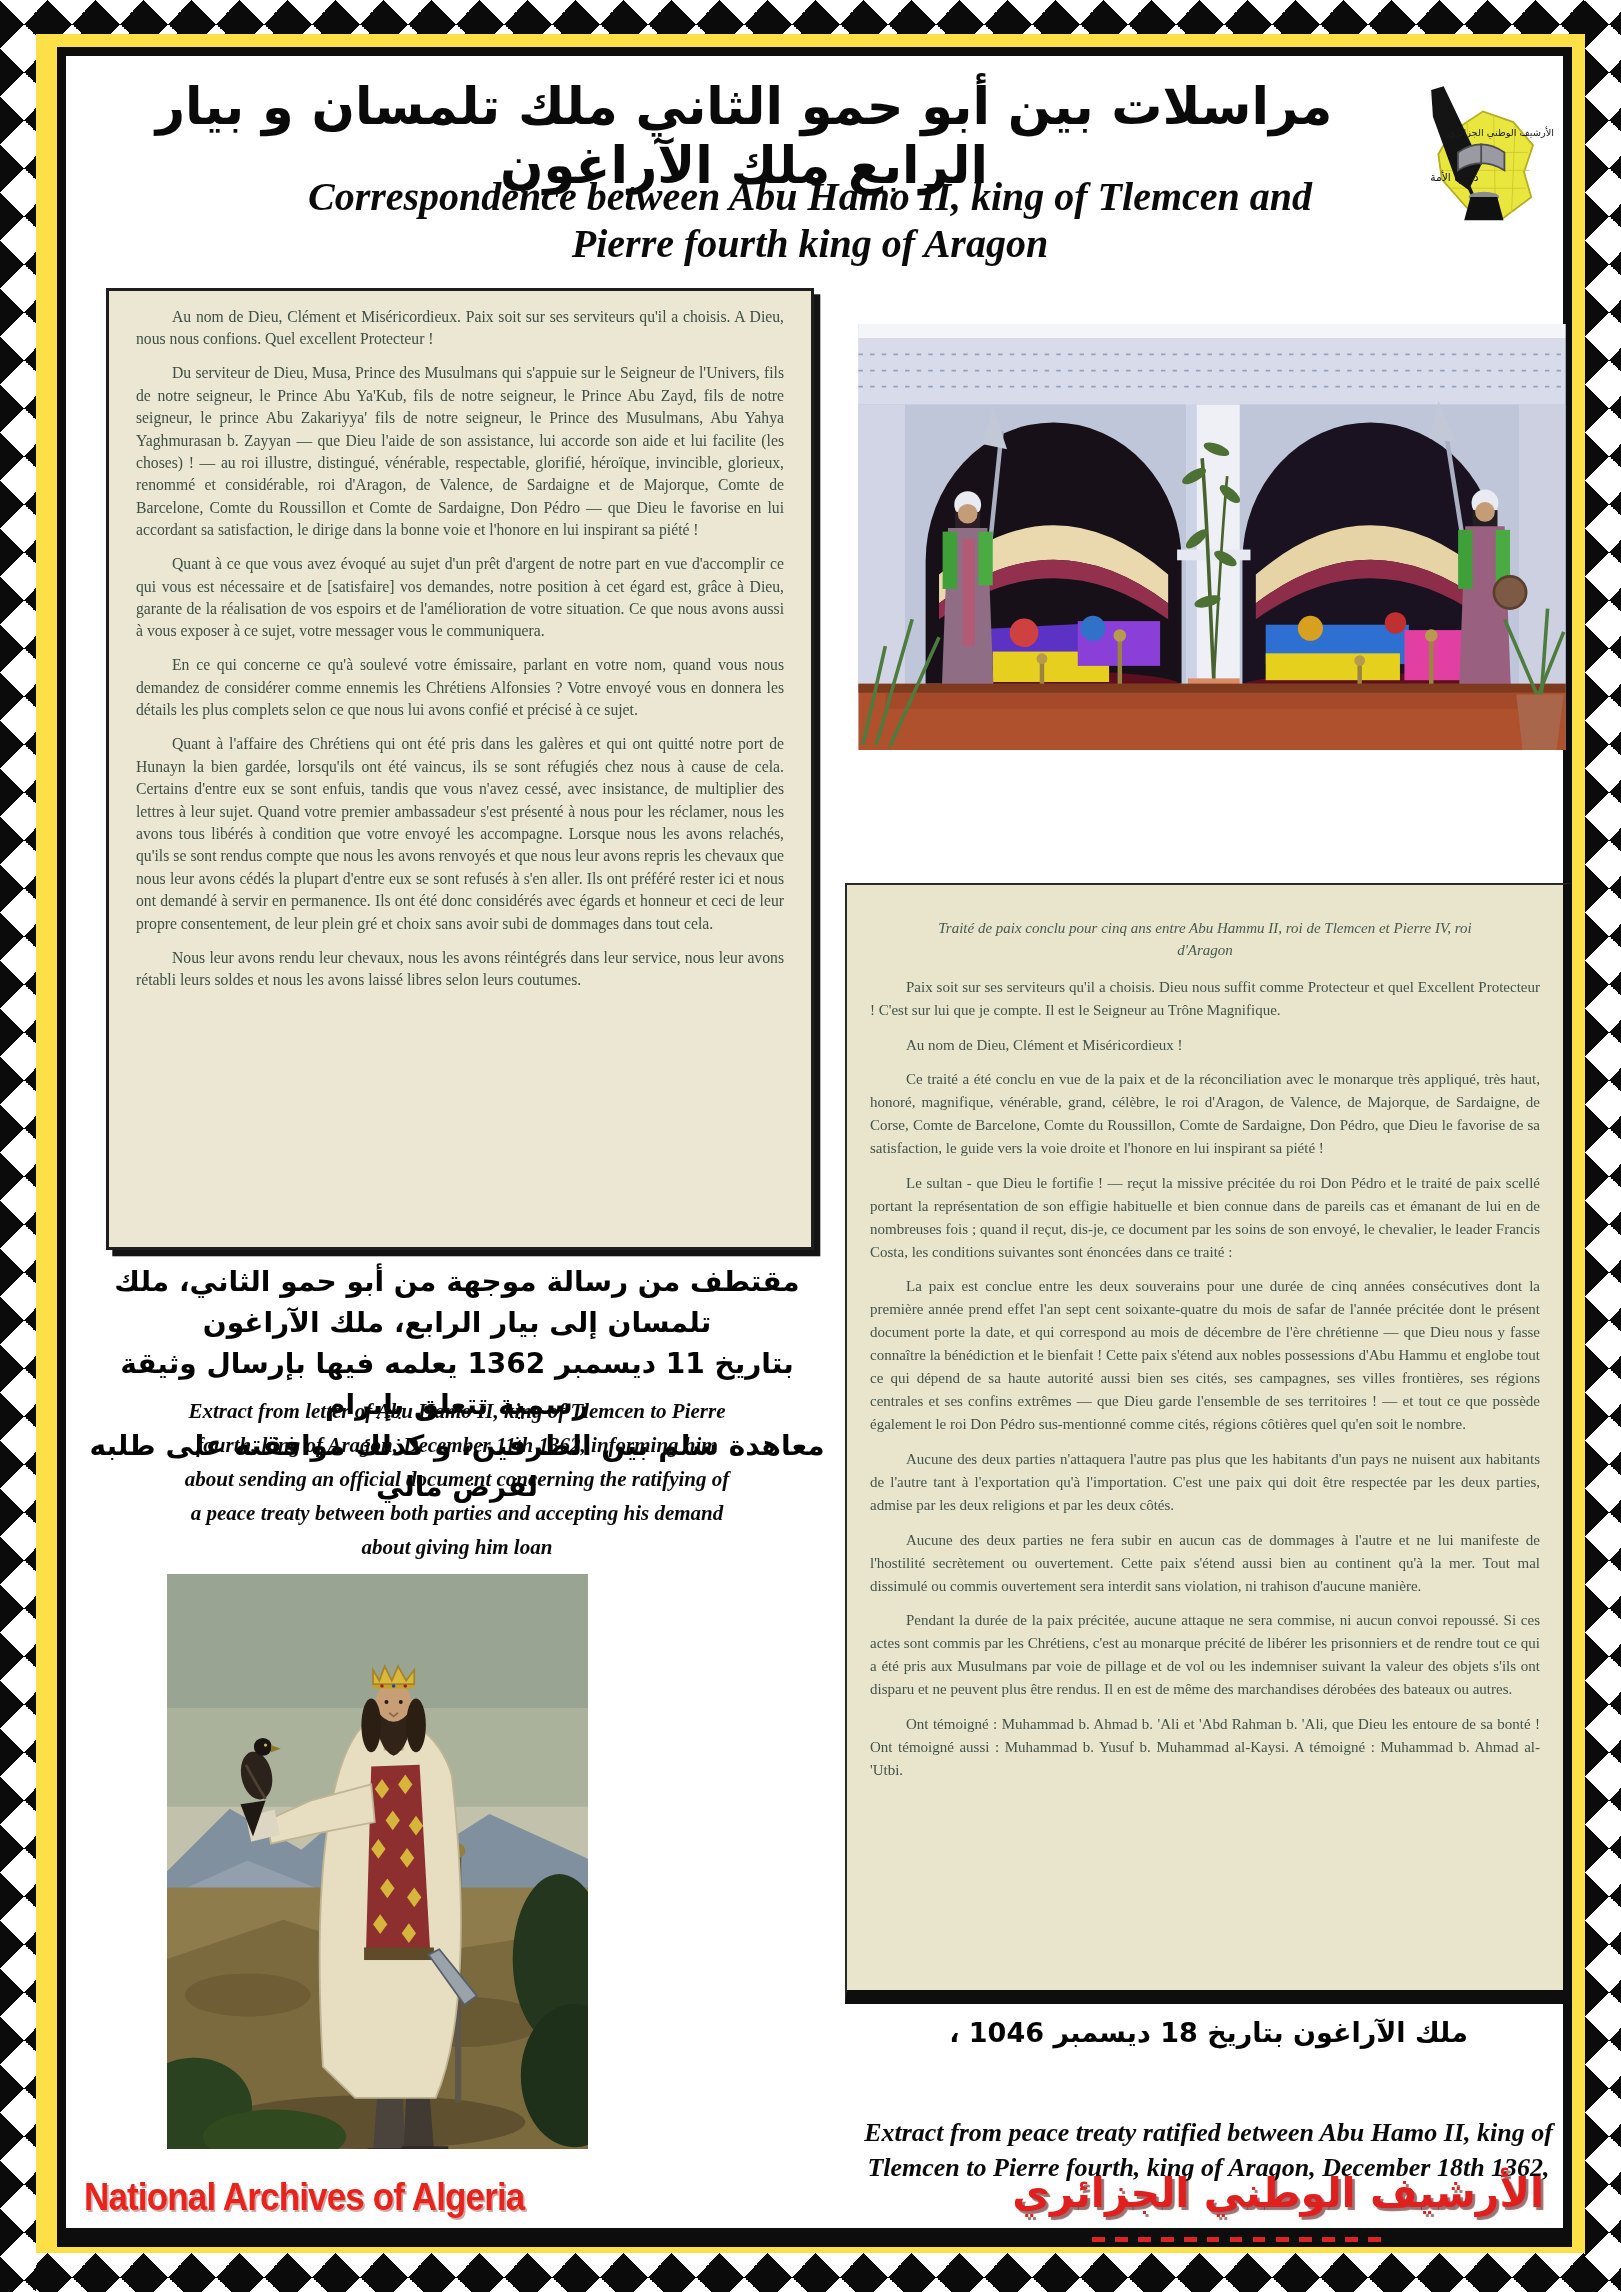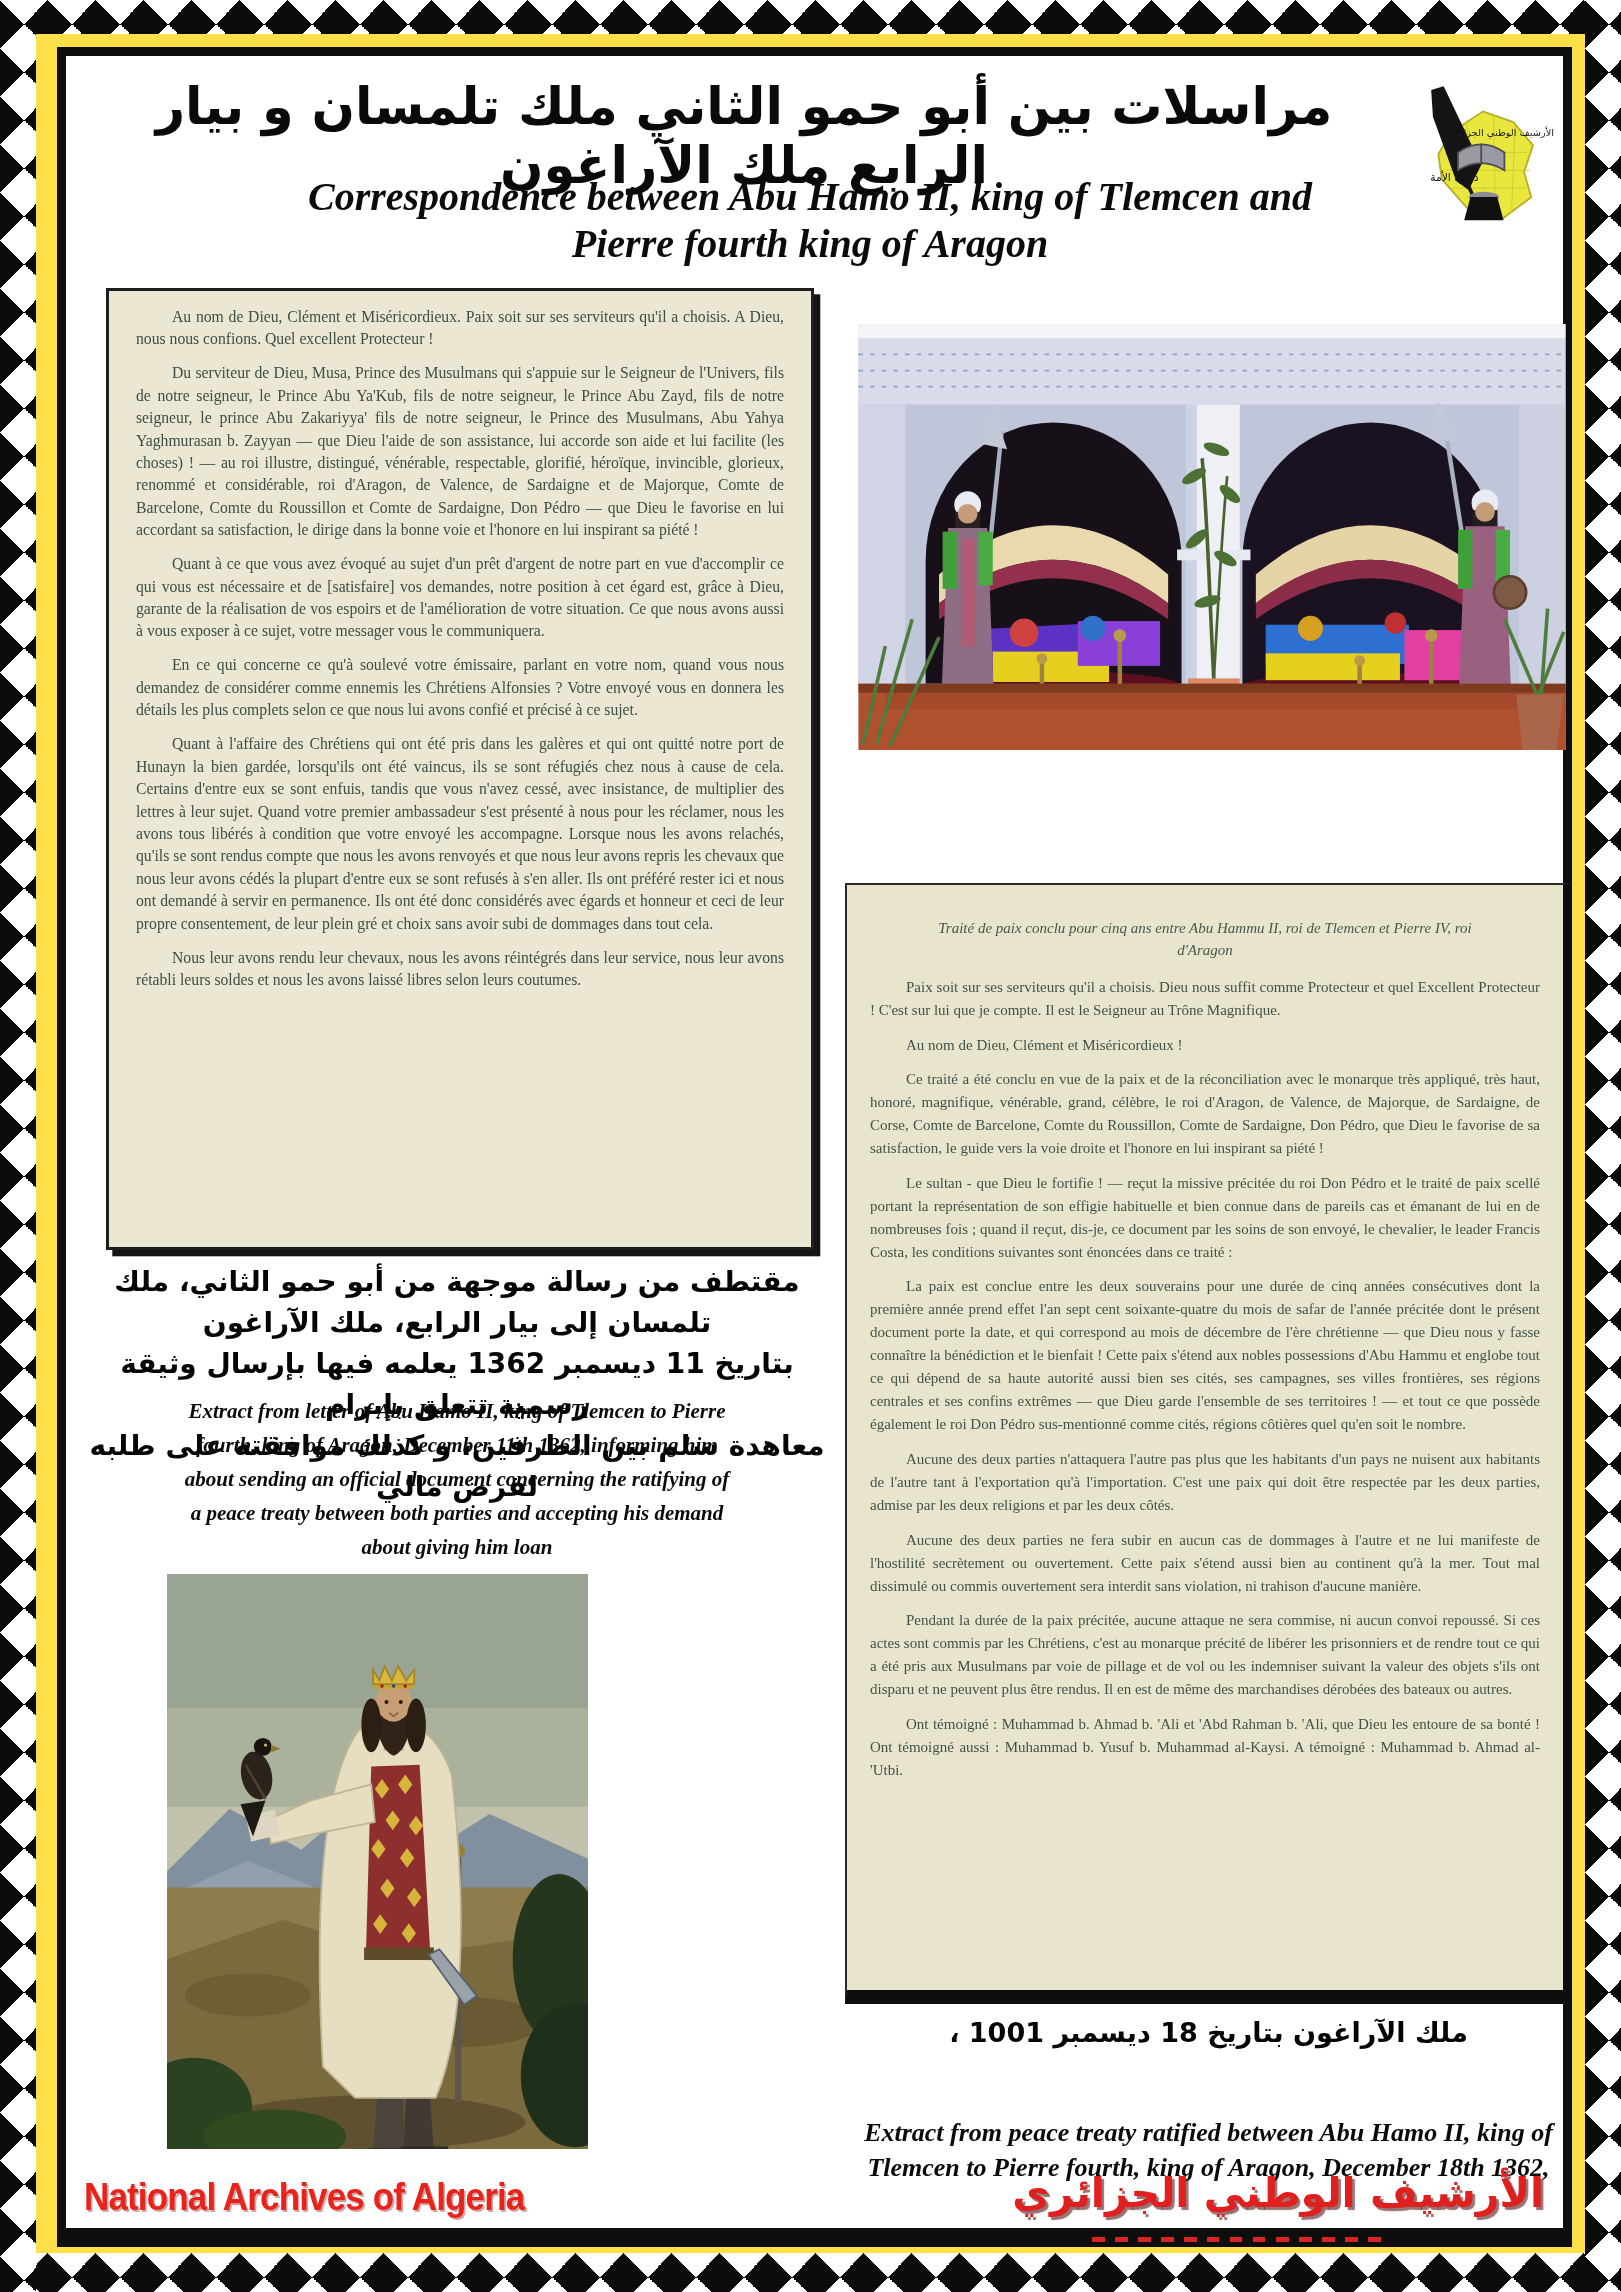--- a/index.html
+++ b/index.html
@@ -300,21 +300,21 @@
         <rect x="90" y="36" width="46" height="7" fill="#c6a02e"></rect>
         <polygon points="90,38 136,38 136,22 127,34 118,18 111,34 103,18 97,34 90,22" fill="#d9b93c" stroke="#a5842a" stroke-width="2"></polygon>
         <circle cx="100" cy="40" r="2" fill="#a02020"></circle>
           <circle cx="113" cy="40" r="2" fill="#204a90"></circle>
           <circle cx="126" cy="40" r="2" fill="#a02020"></circle>
       </g>
     </svg>
   </div>
 
   <div class="cap-ar right">
-    <div>ملك الآراغون بتاريخ 18 ديسمبر 1001 ،</div>
+    <div>ملك الآراغون بتاريخ 18 ديسمبر 1046 ،</div>
   </div>
   <div class="cap-en right">
     <div>Extract from peace treaty ratified between Abu Hamo II, king of</div>
     <div>Tlemcen to Pierre fourth, king of Aragon, December 18th 1362,</div>
   </div>
 
   <div class="arch-en">National Archives of Algeria</div>
   <div class="arch-ar">الأرشيف الوطني الجزائري</div>
   <div class="red-dashes"></div>
 

